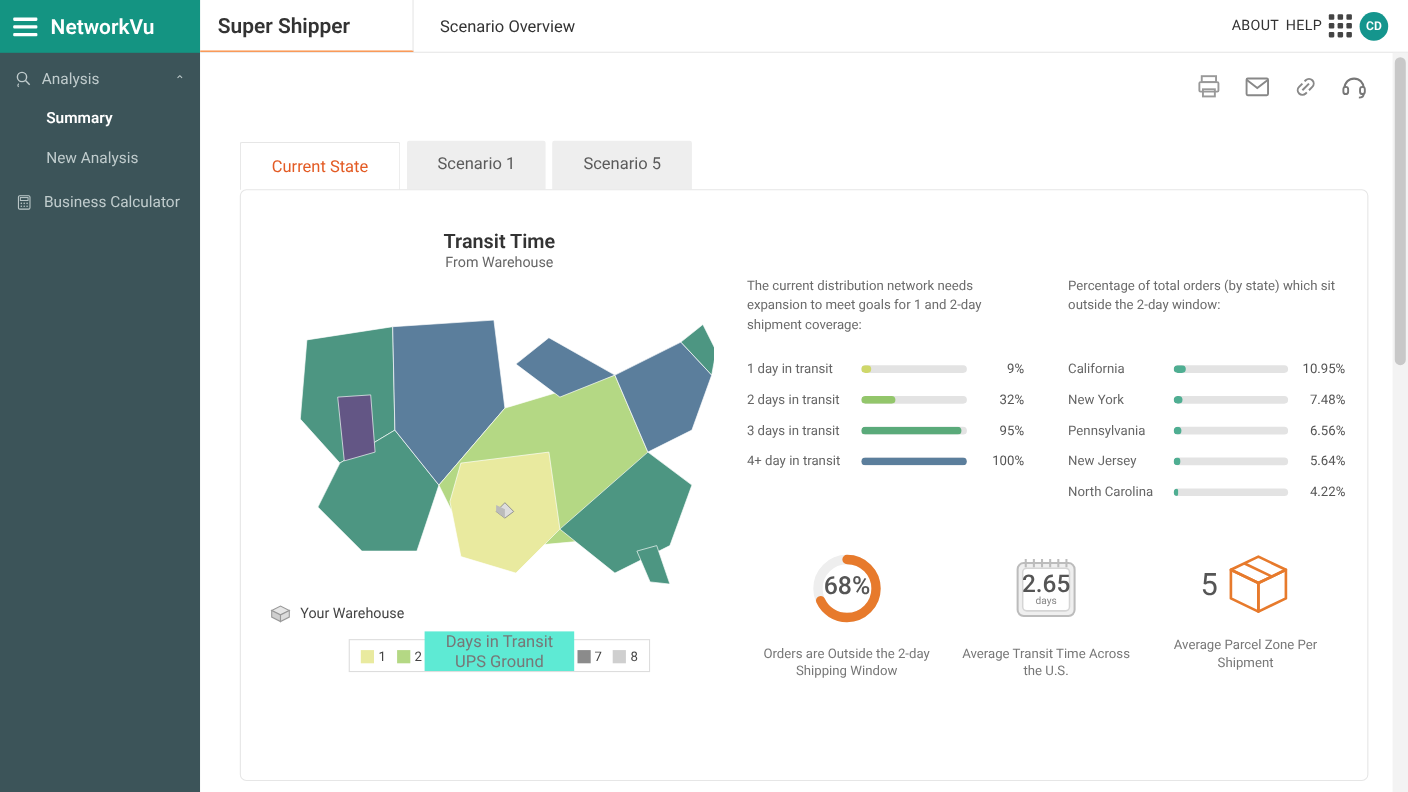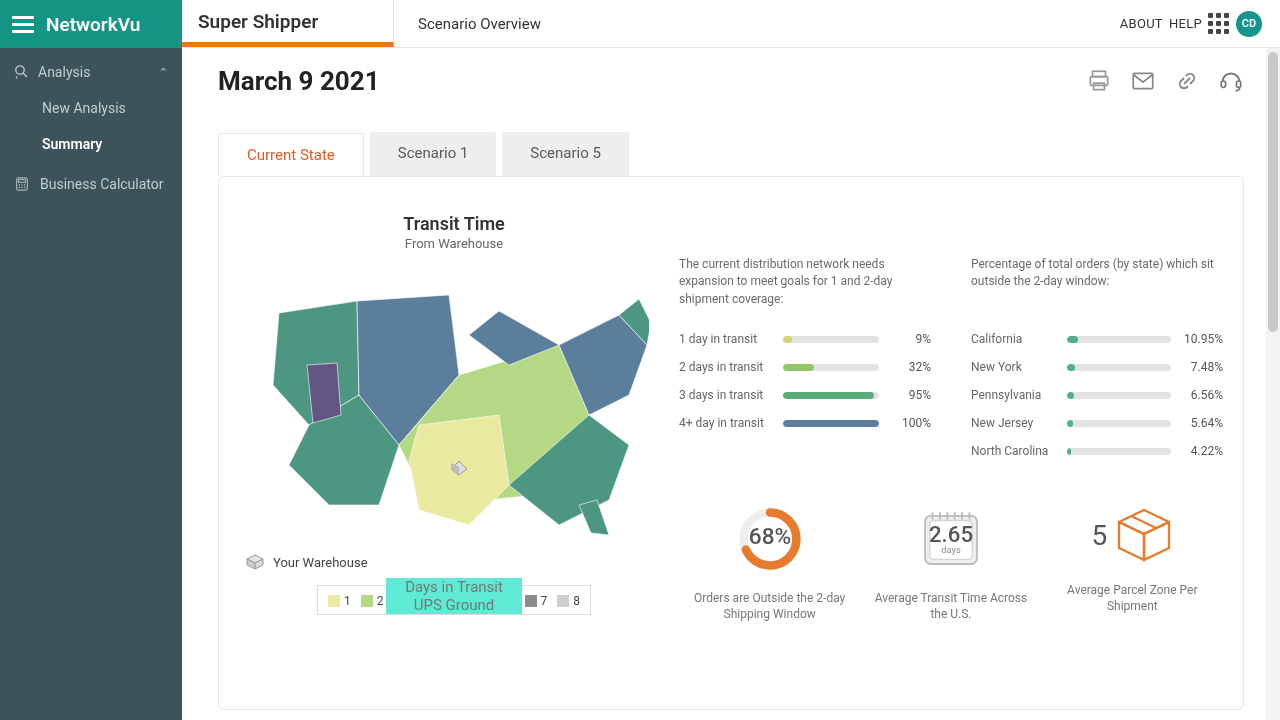--- a/index.html
+++ b/index.html
@@ -15,21 +15,21 @@
   .nav-group .chev { margin-left:auto; font-size:11px; }
   .nav-item { padding: 10px 14px 10px 42px; cursor:pointer; font-size:14px; color:#c0cccd; }
   .nav-item.active { color:#fff; font-weight:600; }
   .nav-item2 { padding: 14px 14px 14px 14px; display:flex; gap:10px; align-items:center; font-size:14px; color:#c0cccd; cursor:pointer; }
   .ico { width:16px; height:16px; display:inline-flex; align-items:center; justify-content:center; }
 
   
   .main { flex:1; display:flex; flex-direction:column; background:#fff; position:relative; }
 
   .topbar { height:48px; display:flex; align-items:stretch; border-bottom:1px solid #e6e6e6; }
-  .tab-shipper { width:212px; border-right:1px solid #e6e6e6; border-bottom:5px solid #f97316; display:flex; align-items:center; padding:0 16px; font-size:19px; font-weight:600; color:#333; }
+  .tab-shipper { width:194px; border-right:1px solid #e6e6e6; border-bottom:1px solid #f97316; display:flex; align-items:center; padding:0 16px; font-size:19px; font-weight:600; color:#333; }
   .tab-scenario { padding:0 24px; display:flex; align-items:center; font-size:15px; color:#333; }
   .topbar-right { margin-left:auto; display:flex; align-items:center; gap:6px; padding:0 18px; color:#555; font-size:13px; }
   .topbar-right .link { cursor:pointer; color:#333; font-size:13px; letter-spacing:.3px; }
   .apps-grid { width:22px; height:22px; display:grid; grid-template-columns:repeat(3,5px); grid-template-rows:repeat(3,5px); gap:3px; cursor:pointer; }
   .apps-grid span{ background:#444; border-radius:1px; }
   .avatar { width:26px; height:26px; border-radius:50%; background:#14958d; color:#fff; font-size:11px; display:flex; align-items:center; justify-content:center; font-weight:600; cursor:pointer;}
 
   .header-row { display:flex; align-items:center; padding: 18px 36px 6px; }
   .header-row h1{ font-size:26px; font-weight:700; color:#222; }
   .header-actions { margin-left:auto; display:flex; gap:18px; color:#888; }
@@ -100,22 +100,22 @@
       <span class="ico">
         <svg viewBox="0 0 16 16" width="16" height="16">
             <circle cx="6" cy="6" r="4.2" fill="none" stroke="#c0cccd" stroke-width="1.3"></circle>
             <line x1="9.2" y1="9.2" x2="13" y2="13" stroke="#c0cccd" stroke-width="1.3"></line>
             <path d="M3 12 Q1.5 14 3 15" fill="none" stroke="#c0cccd" stroke-width="1"></path>
           </svg>
       </span>
       <span>Analysis</span>
       <span class="chev">⌃</span>
     </div>
+    <div class="nav-item active">Summary</div>
     <div class="nav-item">New Analysis</div>
-    <div class="nav-item active">Summary</div>
     <div class="nav-item2">
       <span class="ico">
         <svg viewBox="0 0 16 16" width="14" height="16">
             <rect x="2" y="1" width="12" height="14" rx="1.5" fill="none" stroke="#c0cccd" stroke-width="1.1"></rect>
             <rect x="4" y="3" width="8" height="3" fill="none" stroke="#c0cccd" stroke-width="1"></rect>
             <circle cx="5" cy="9" r=".8" fill="#c0cccd"></circle>
             <circle cx="8" cy="9" r=".8" fill="#c0cccd"></circle>
             <circle cx="11" cy="9" r=".8" fill="#c0cccd"></circle>
             <circle cx="5" cy="12" r=".8" fill="#c0cccd"></circle>
             <circle cx="8" cy="12" r=".8" fill="#c0cccd"></circle>
@@ -142,21 +142,20 @@
             <span></span>
             <span></span>
             <span></span>
             <span></span>
           </div>
         <div class="avatar">CD</div>
       </div>
     </div>
 
     <div class="header-row">
-      <h1>March 9 2021</h1>
       <div class="header-actions">
         <div class="ha">
           <svg viewBox="0 0 24 24" width="26" height="26">
               <rect x="6" y="3" width="12" height="5" fill="none" stroke="#999" stroke-width="1.6"></rect>
               <rect x="4" y="8" width="16" height="8" rx="1" fill="none" stroke="#999" stroke-width="1.6"></rect>
               <rect x="7" y="14" width="10" height="6" fill="none" stroke="#999" stroke-width="1.6"></rect>
             </svg>
         </div>
         <div class="ha">
           <svg viewBox="0 0 24 24" width="26" height="26">

